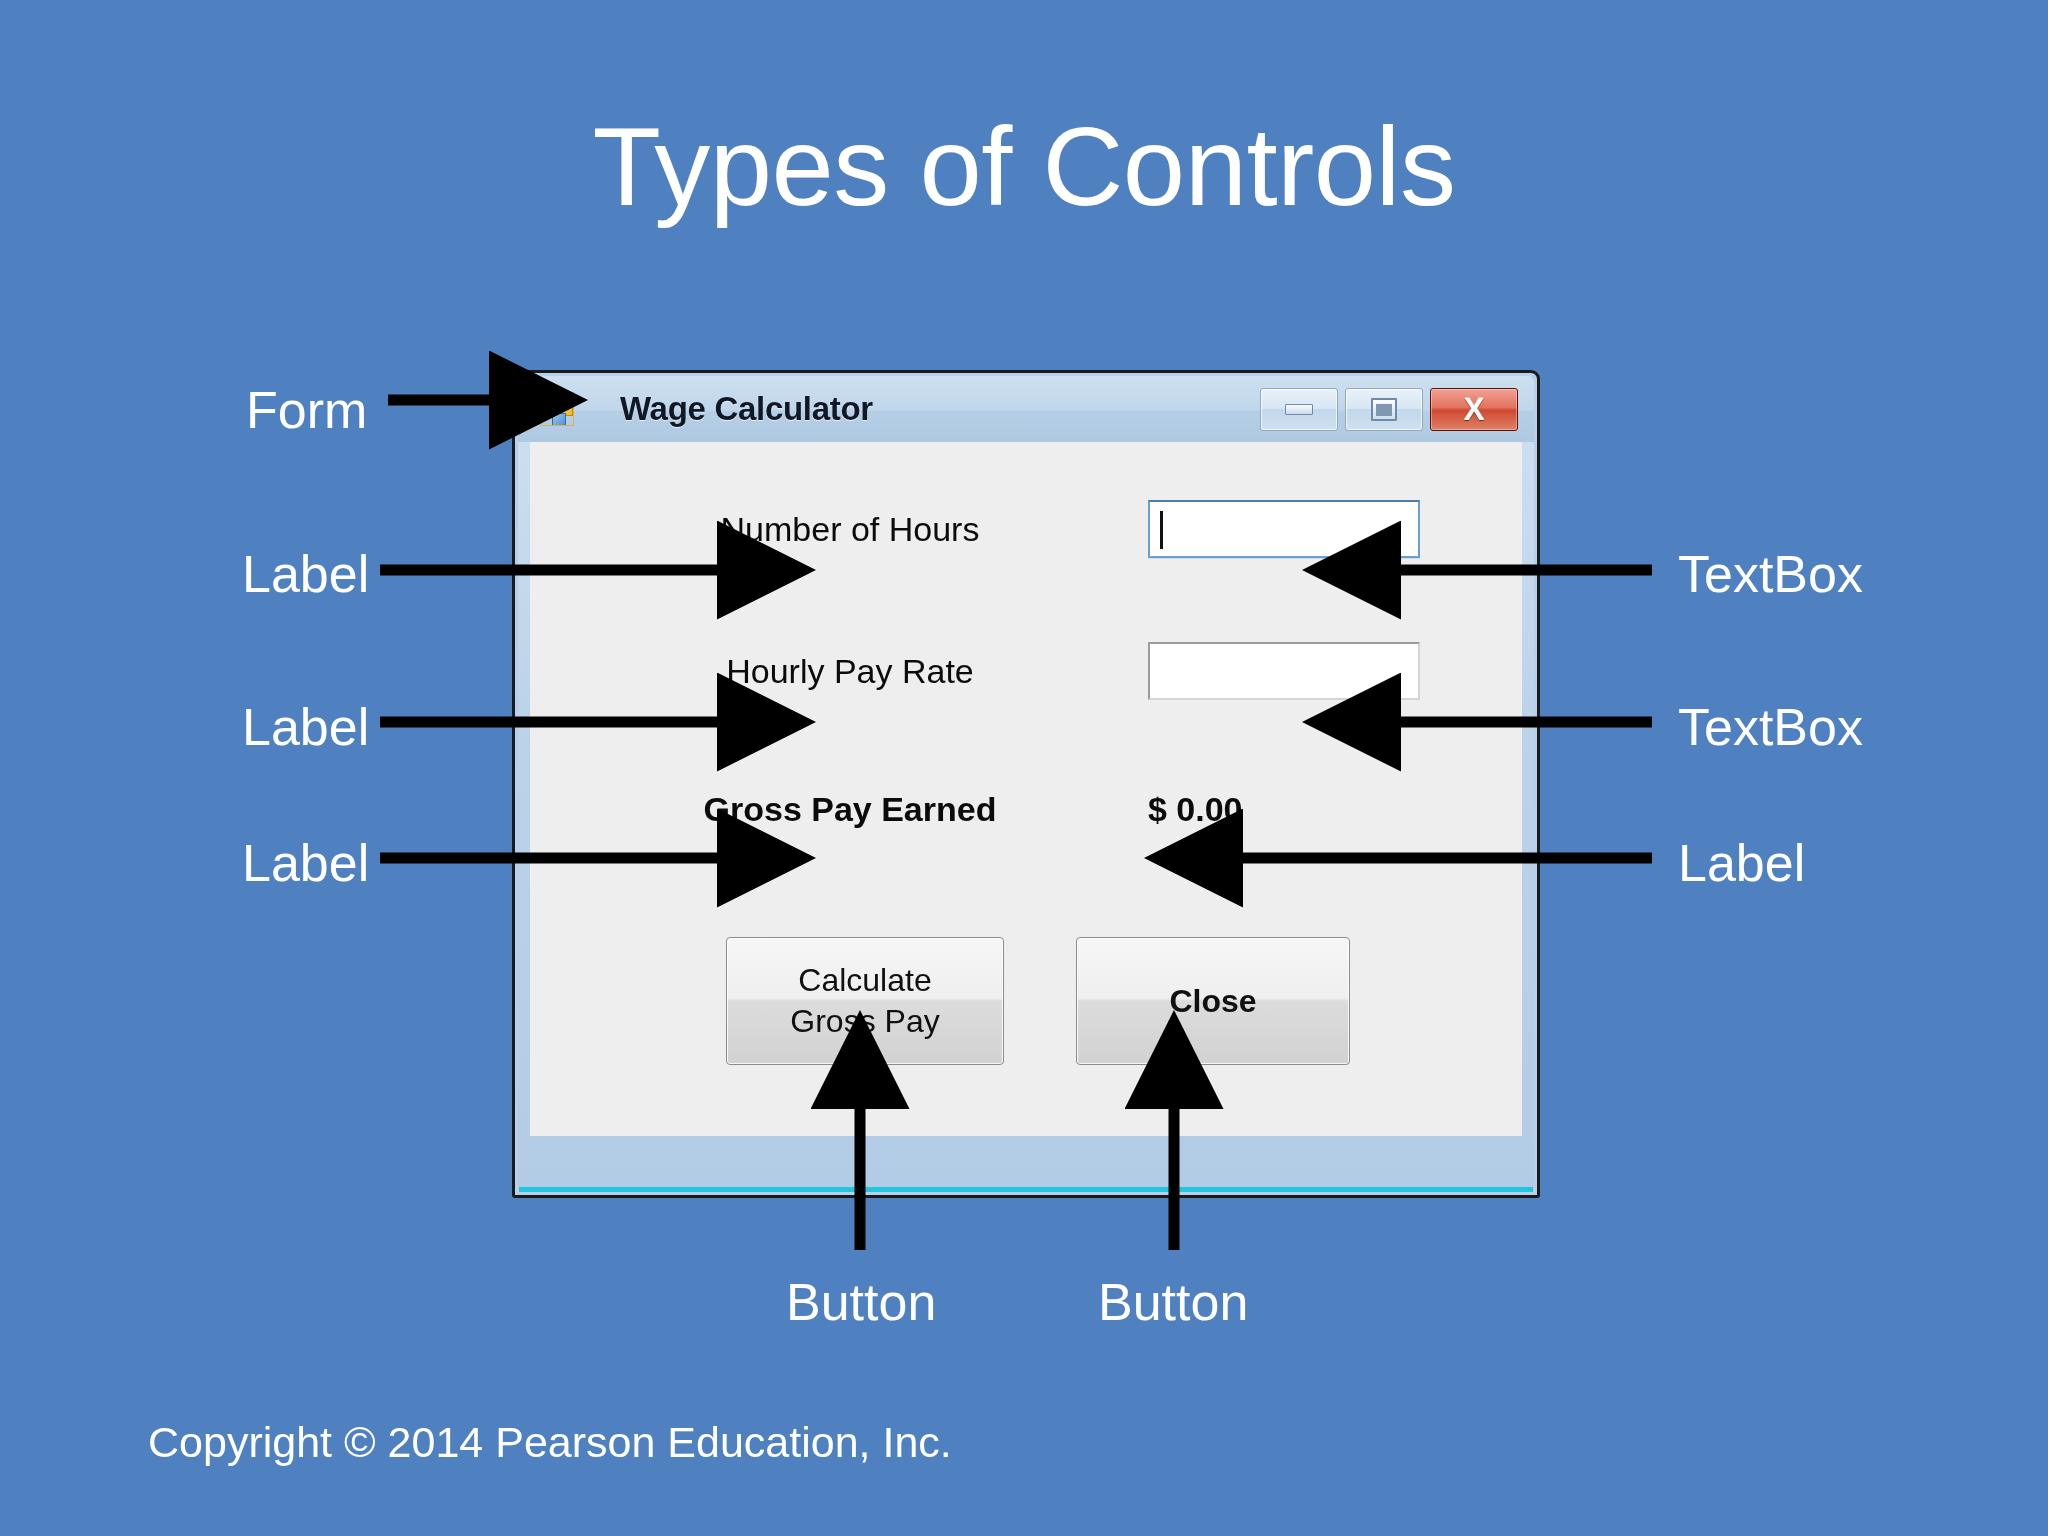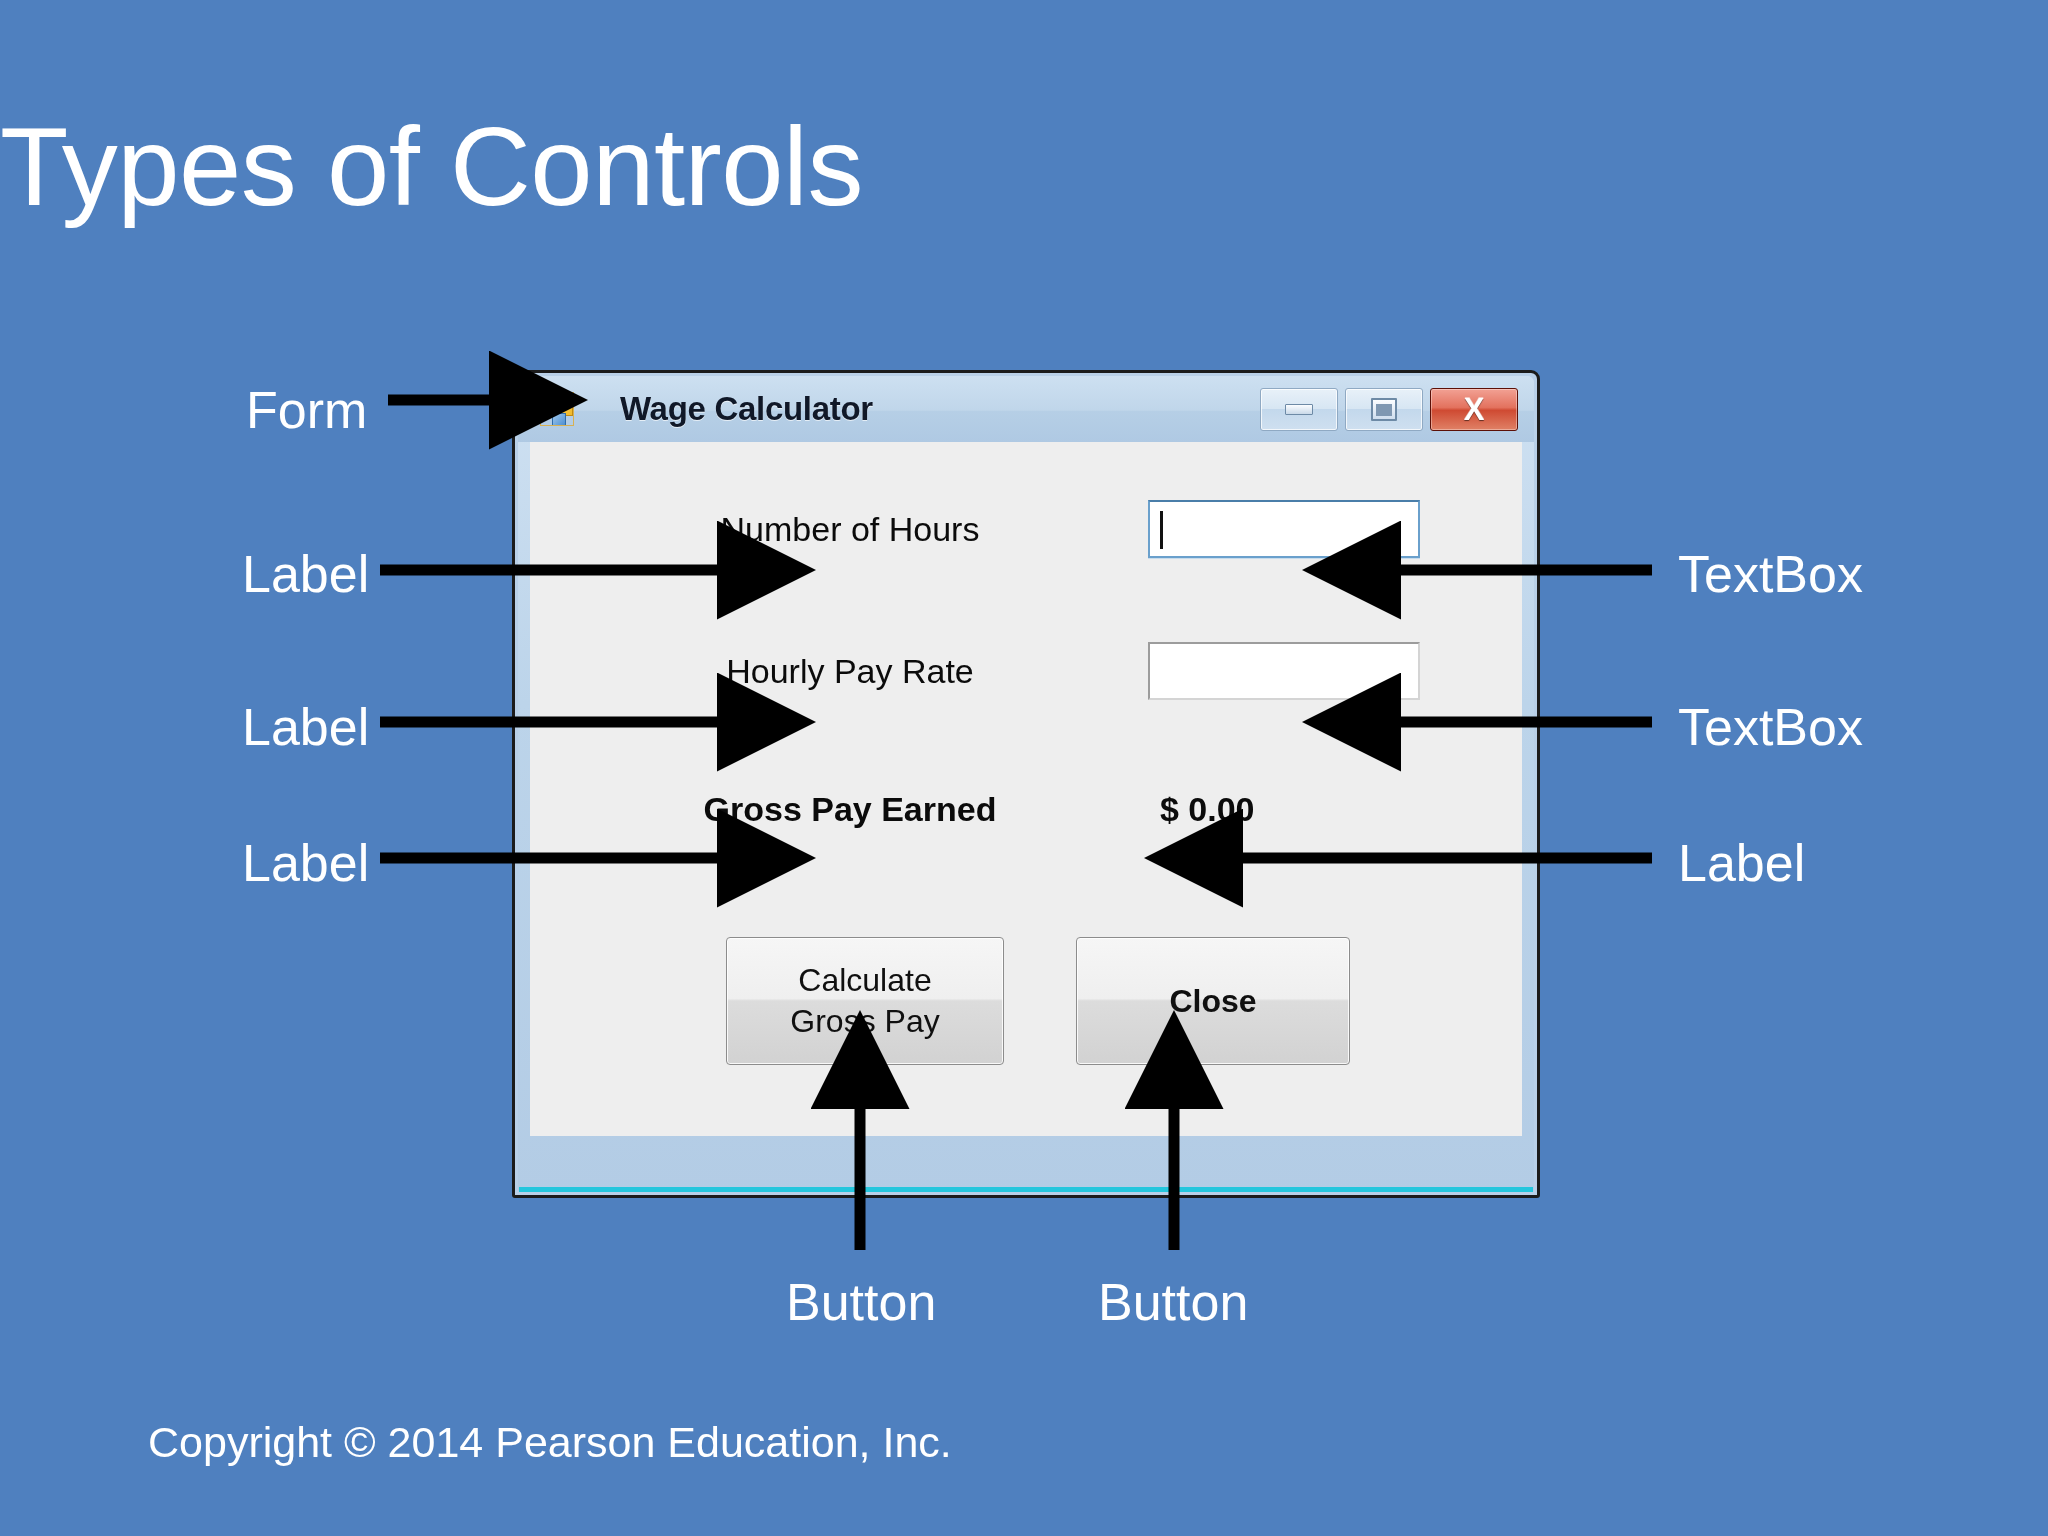--- a/index.html
+++ b/index.html
@@ -15,21 +15,21 @@
     font-family: "Liberation Sans", sans-serif;
     position: relative;
   }
 
   
   #slide-title {
     position: absolute;
     left: 0;
     top: 108px;
     width: 2048px;
-    text-align: left;
+    text-align: center;
     color: #ffffff;
     font-size: 112px;
     line-height: 1.05;
     font-weight: 400;
     letter-spacing: -0.5px;
     white-space: nowrap;
   }
 
   
   #copyright {
@@ -332,21 +332,21 @@
         </span>
       </div>
 
       <div class="form-row" style="left:70px; top:200px; width:850px;">
         <span class="ctrl-label" style="width:500px;">Hourly Pay Rate</span>
         <span class="textbox plain" style="margin-left:48px;"></span>
       </div>
 
       <div class="form-row" style="left:70px; top:348px; width:850px;font-weight:bold;">
         <span class="ctrl-label" style="width:500px;">Gross Pay Earned</span>
-        <span class="value-label" style="margin-left:60px;">$ 0.00</span>
+        <span class="value-label" style="margin-left:48px;">$ 0.00</span>
       </div>
 
       <div class="btn" id="btn-calculate">
         <span>Calculate</span>
         <span>Gross Pay</span>
       </div>
 
       <div class="btn" id="btn-close">
         <span>Close</span>
       </div>

